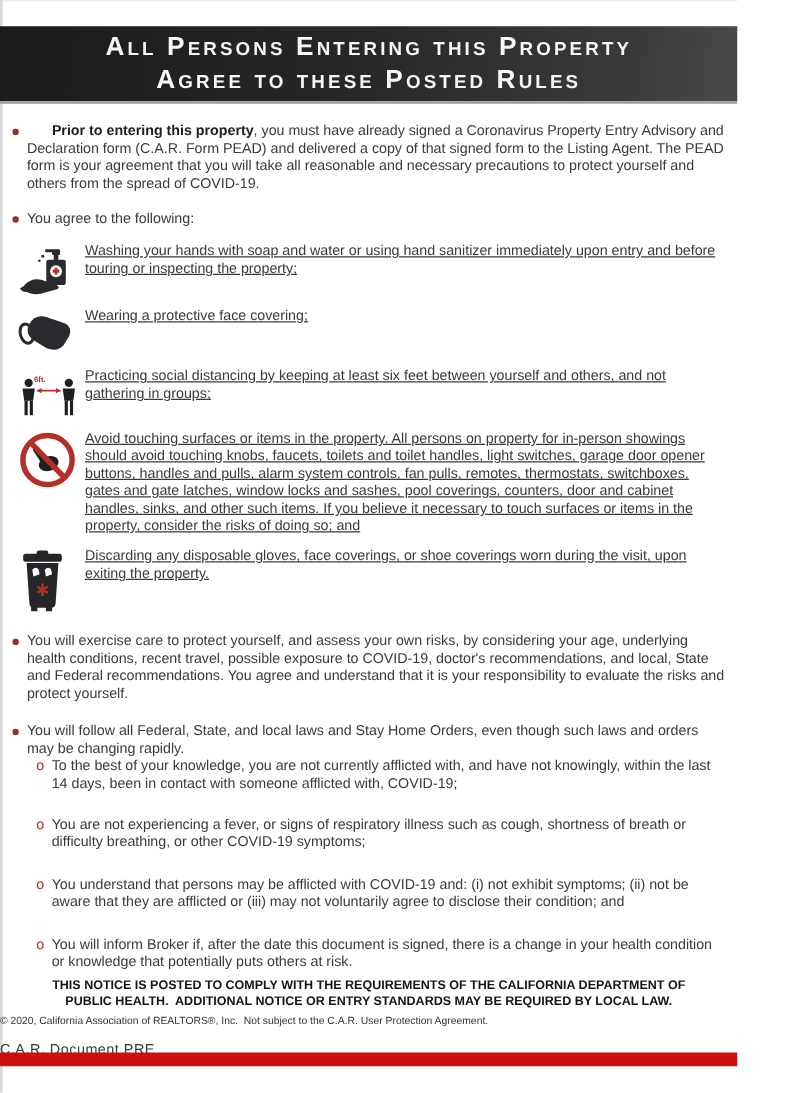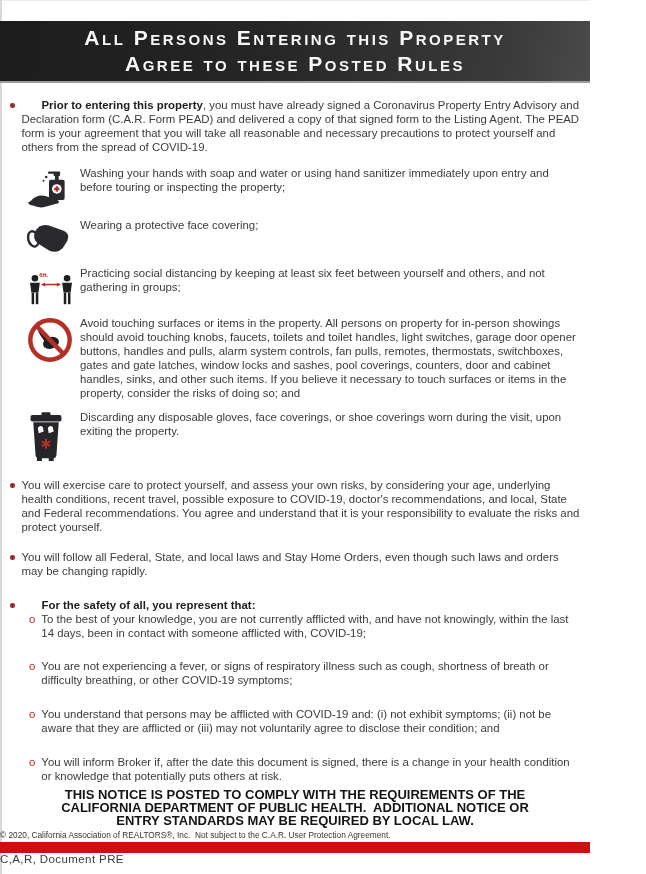--- a/index.html
+++ b/index.html
@@ -39,37 +39,37 @@
   .ptext b{color:#1d1d1d;padding-left:20px;}
   
   .bullet-row{display:flex;padding:0 10px 0 10px;}
   .bullet{
     flex:none;
     width:4.5px;height:4.5px;border-radius:50%;
     background:#9e2b28;
     margin:5px 7px 0 0;
   }
   
-  .icon-row{display:flex;padding:0 8px 0 26px;}
+  .icon-row{display:flex;padding:0 8px 0 14px;text-decoration:underline;}
   .icon-cell{flex:none;width:54px;}
   .icon-cell svg{display:block;}
   
   .sub-row{display:flex;padding:0 14px 0 29px;}
   .sub-marker{
     flex:none;
     color:#b33027;
     font-size:11.4px;line-height:14px;
     margin-right:6px;
   }
   
   .notice{
     margin:5px 40px 0 40px;
     text-align:center;
     font-weight:bold;
-    font-size:13px;
+    font-size:10px;
     line-height:13px;
     color:#141414;
     white-space:pre-wrap;
   }
   .copyright{
     margin-top:3px;
     font-size:8.3px;
     line-height:10px;
     color:#333;
     white-space:pre-wrap;
@@ -101,20 +101,24 @@
   <div class="header-bar">
     <div class="title-line">All Persons Entering this Property</div>
     <div class="title-line">Agree to these Posted Rules</div>
   </div>
 
   <div class="bullet-row mt15">
     <span class="bullet"></span>
     <p class="ptext"><b>Prior to entering this property</b><span>, you must have already signed a Coronavirus Property Entry Advisory and Declaration form (C.A.R. Form PEAD) and delivered a copy of that signed form to the Listing Agent. The PEAD form is your agreement that you will take all reasonable and necessary precautions to protect yourself and others from the spread of COVID-19.</span></p>
   </div>
 
+  <div class="bullet-row mt14">
+    <span class="bullet"></span>
+    <p class="ptext">You agree to the following:</p>
+  </div>
 
   <div class="icon-row mt12">
     <span class="icon-cell">
       <svg width="46" height="44" viewBox="0 0 50 46">
         <rect x="30" y="5" width="7" height="5" rx="1" fill="#2a2a2e"></rect>
         <rect x="24" y="5" width="7" height="2.6" rx="1" fill="#2a2a2e"></rect>
         <rect x="31.5" y="9" width="4" height="6" fill="#2a2a2e"></rect>
         <rect x="25" y="14" width="17" height="22" rx="2" fill="#2a2a2e"></rect>
         <circle cx="22" cy="11" r="1.3" fill="#2a2a2e"></circle>
         <circle cx="19" cy="15" r="1.1" fill="#2a2a2e"></circle>
@@ -193,24 +197,20 @@
   <div class="bullet-row mt16">
     <span class="bullet"></span>
     <p class="ptext">You will exercise care to protect yourself, and assess your own risks, by considering your age, underlying health conditions, recent travel, possible exposure to COVID-19, doctor's recommendations, and local, State and Federal recommendations. You agree and understand that it is your responsibility to evaluate the risks and protect yourself.</p>
   </div>
 
   <div class="bullet-row mt16">
     <span class="bullet"></span>
     <p class="ptext">You will follow all Federal, State, and local laws and Stay Home Orders, even though such laws and orders may be changing rapidly.</p>
   </div>
 
-  <div class="bullet-row mt20">
-    <span class="bullet"></span>
-    <p class="ptext"><b>For the safety of all, you represent that:</b></p>
-  </div>
 
   <div class="sub-row mt0">
     <span class="sub-marker">o</span>
     <p class="ptext">To the best of your knowledge, you are not currently afflicted with, and have not knowingly, within the last 14 days, been in contact with someone afflicted with, COVID-19;</p>
   </div>
   <div class="sub-row mt19">
     <span class="sub-marker">o</span>
     <p class="ptext">You are not experiencing a fever, or signs of respiratory illness such as cough, shortness of breath or difficulty breathing, or other COVID-19 symptoms;</p>
   </div>
   <div class="sub-row mt20">

